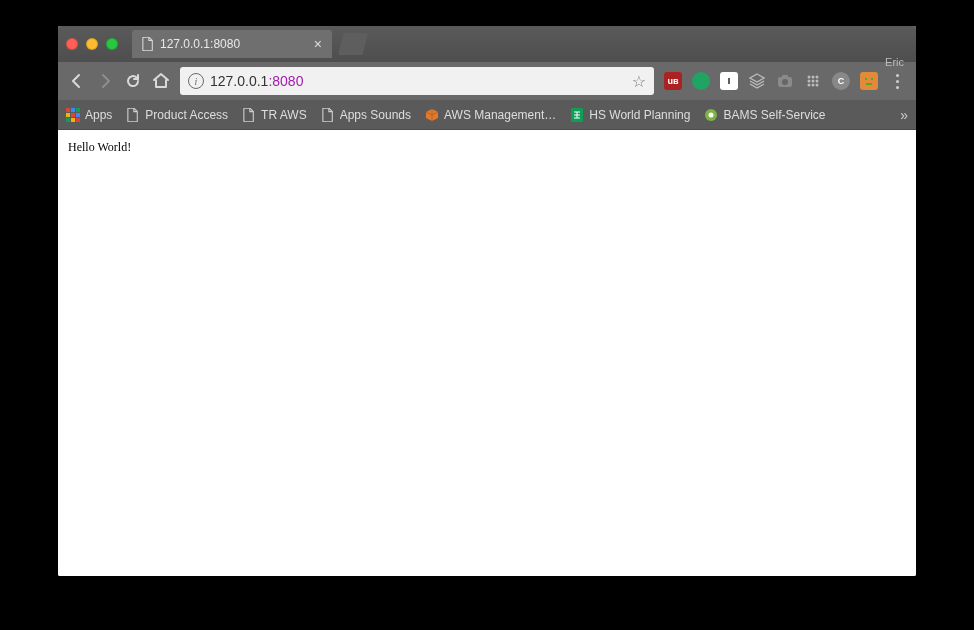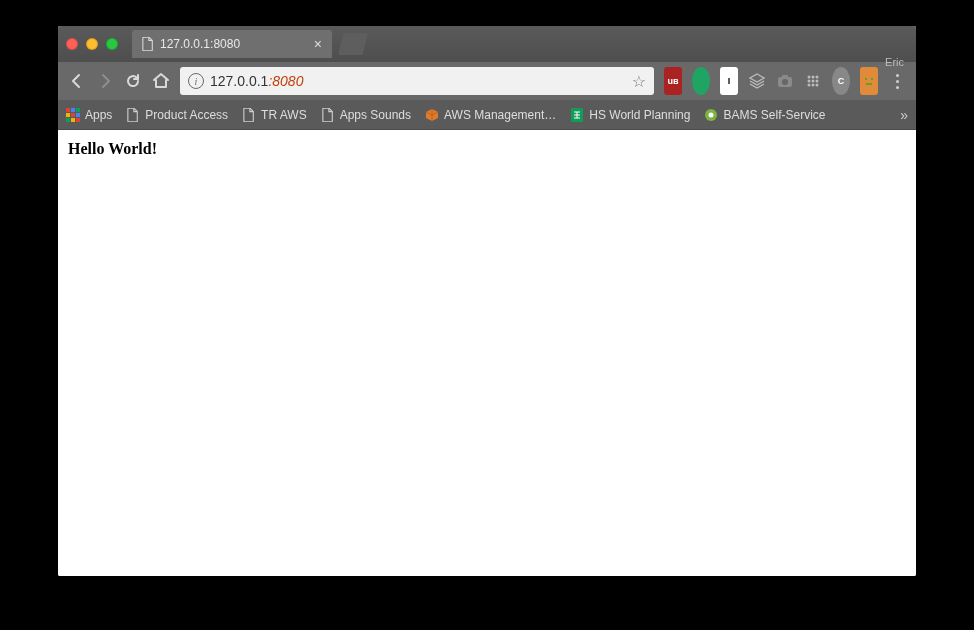--- a/index.html
+++ b/index.html
@@ -93,25 +93,25 @@
     color:#333;
   }
   .info-icon {
     width:16px; height:16px; border-radius:50%;
     border:1.5px solid #6a6a6a;
     display:flex; align-items:center; justify-content:center;
     font-size:10px; color:#6a6a6a; font-family:Georgia,serif; font-style:italic;
     flex-shrink:0;
   }
   .url-text { flex:1; white-space:nowrap; overflow:hidden; }
-  .url-text .dim { color:#c2410c;font-style:italic; }
+  .url-text .dim { color:#a21caf; }
   .star { color:#7a7a7a; font-size:16px; flex-shrink:0;}
   .ext-icons { display:flex; align-items:center; gap:10px; }
   .ext {
-    width:18px; height:28px; border-radius:3px;
+    width:18px; height:18px; border-radius:3px;
     display:flex; align-items:center; justify-content:center;
     font-size:9px; font-weight:bold; color:#fff;
   }
   .menu-dots {
     width:18px; display:flex; flex-direction:column; gap:3px; align-items:center;
   }
   .menu-dots span { width:3px; height:3px; background:#cfcfcf; border-radius:50%; }
   
   .bookmarks {
     height:30px;
@@ -128,21 +128,21 @@
   .chev { margin-left:auto; color:#cfcfcf; font-size:14px; }
   
   .page {
     flex:1;
     background:#fff;
     padding:10px 10px;
     font-family: "Times New Roman", Times, serif;
     color:#000;
     font-size:16px;
   }
-  .page h3 { font-size:16px; font-weight:bold; margin-bottom:16px;}
+  .page h3 { font-size:12px; font-weight:normal; margin-bottom:16px;}
   .page p { font-size:16px; }
   .page p b { font-weight:bold; }
 </style>
 </head>
 <body>
 
 <div class="window">
 
   <div class="titlebar">
     <div class="traffic-lights">

